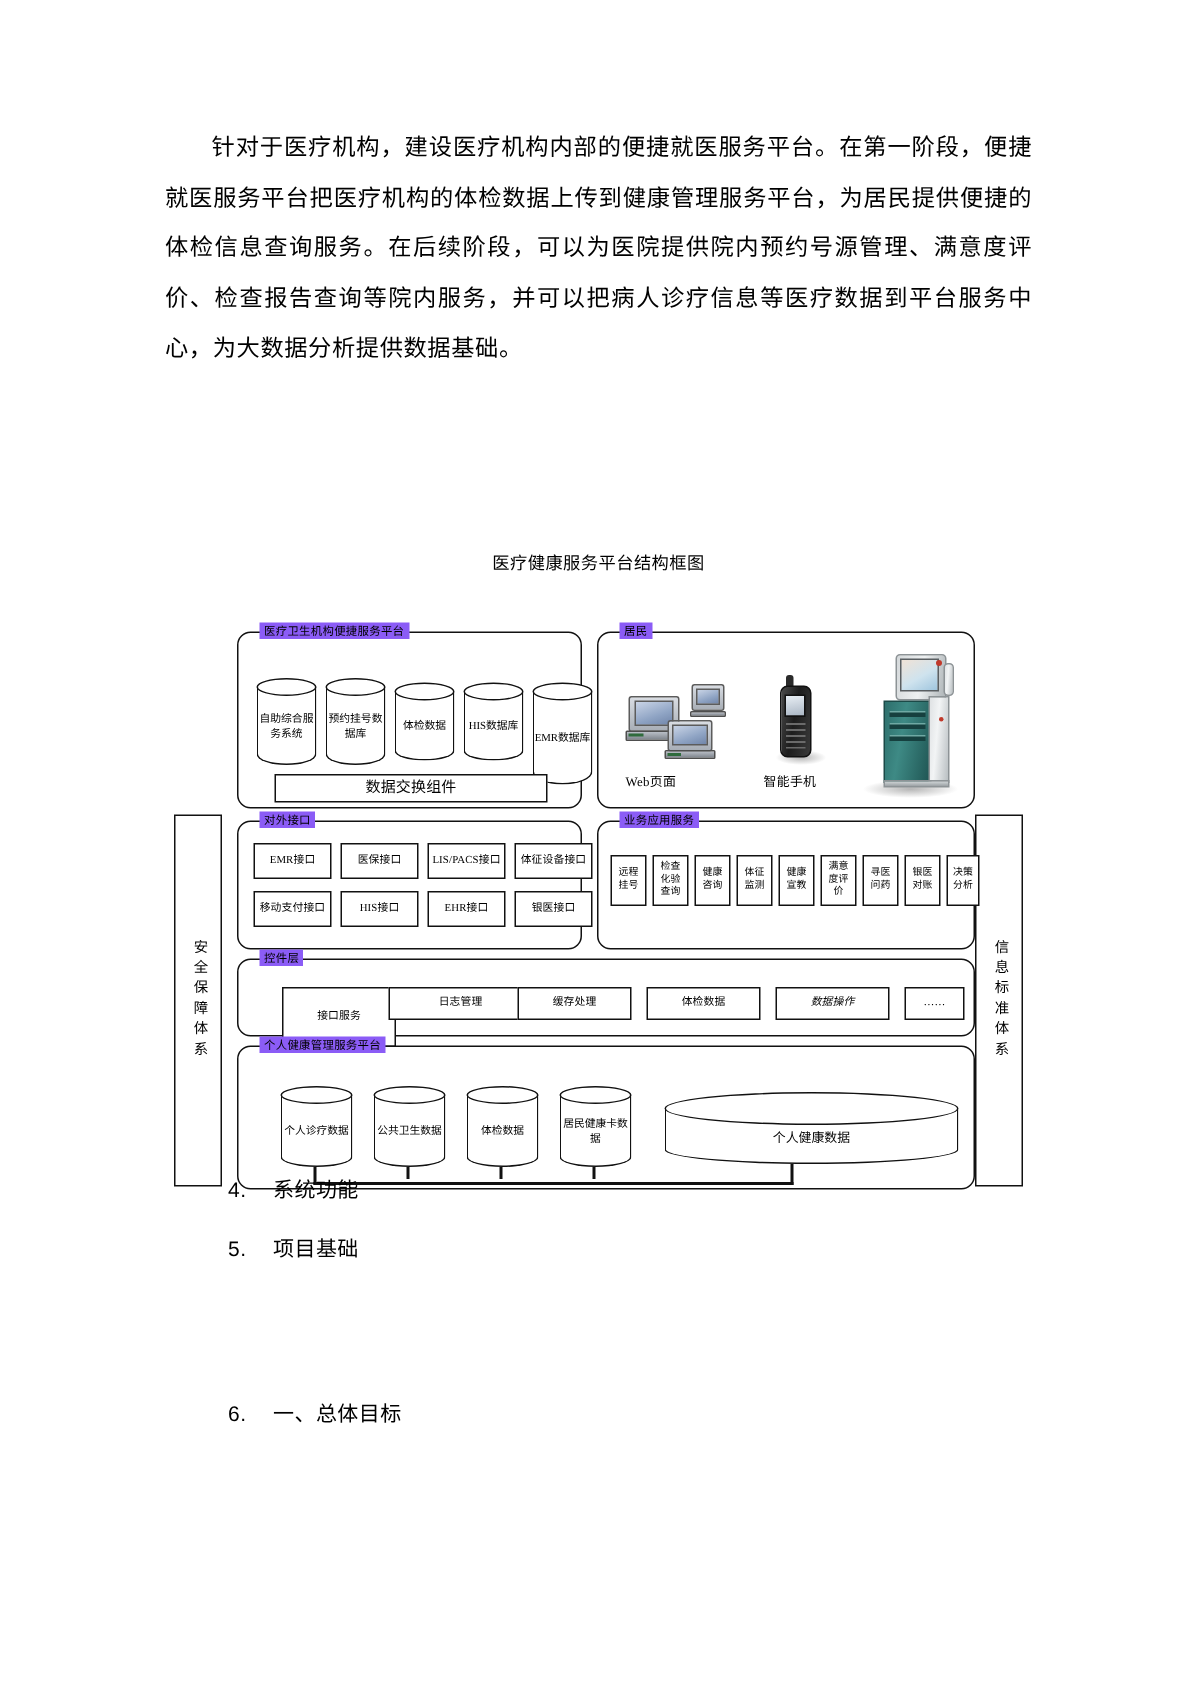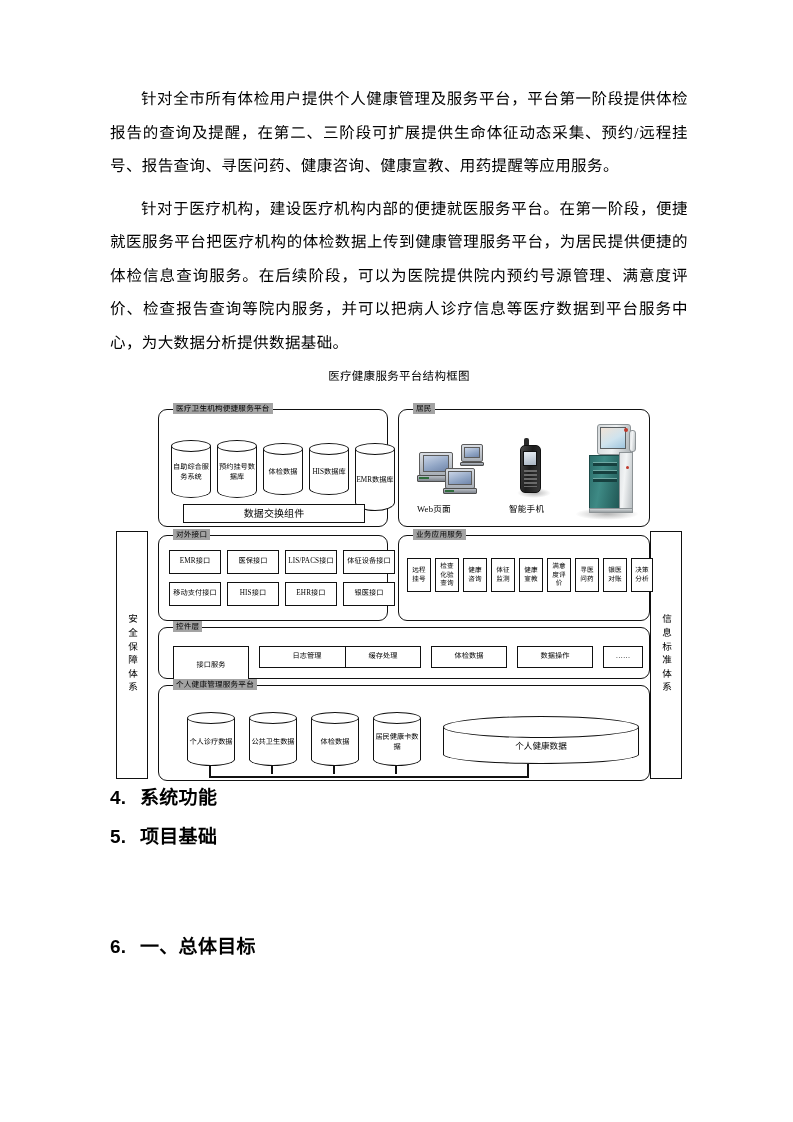--- a/index.html
+++ b/index.html
@@ -42,42 +42,42 @@
   .figure {
     position: absolute;
     left: 110px;
     top: 368px;
     width: 578px;
   }
   .fig-title {
     text-align: center;
     font-size: 11.5px;
     line-height: 16px;
-    margin-bottom: 7px;
+    margin-bottom: 19px;
     letter-spacing: 0.3px;
   }
   .fig-canvas {
     position: relative;
     width: 578px;
     height: 398px;
   }
 
   
   .group {
     position: absolute;
     border: 1.2px solid #111;
     border-radius: 9px;
     background: #fff;
     box-sizing: border-box;
   }
   .group > .cap {
     position: absolute;
     top: -7px;
     left: 14px;
-    background: #a3a3a3;
+    background: #8b5cf6;
     padding: 0 3px;
     font-size: 7.6px;
     line-height: 11px;
     white-space: nowrap;
     letter-spacing: .2px;
   }
 
   
   .node {
     position: absolute;
@@ -256,34 +256,34 @@
     background: linear-gradient(180deg,#cfd4d6,#9ca2a5);
     border: 1px solid #8d9396;
     box-sizing: border-box;
   }
 
   
   .headings { position: absolute; left: 110px; width: 578px; }
   .heading {
     position: absolute;
     font-family: "Liberation Sans", "DejaVu Sans", sans-serif;
-    font-weight: bold;
-    font-size: 19px;
+    font-weight: normal;
+    font-size: 14px;
     letter-spacing: .3px;
     white-space: nowrap;
+    margin-left: 42px;
   }
   .heading .num { display: inline-block; width: 30px; }
 </style>
 </head>
 <body>
 
 <div class="page">
 
   <div class="doc-body">
-    <p class="para">针对全市所有体检用户提供个人健康管理及服务平台，平台第一阶段提供体检报告的查询及提醒，在第二、三阶段可扩展提供生命体征动态采集、预约/远程挂号、报告查询、寻医问药、健康咨询、健康宣教、用药提醒等应用服务。</p>
     <p class="para">针对于医疗机构，建设医疗机构内部的便捷就医服务平台。在第一阶段，便捷就医服务平台把医疗机构的体检数据上传到健康管理服务平台，为居民提供便捷的体检信息查询服务。在后续阶段，可以为医院提供院内预约号源管理、满意度评价、检查报告查询等院内服务，并可以把病人诊疗信息等医疗数据到平台服务中心，为大数据分析提供数据基础。</p>
   </div>
 
   <div class="figure">
     <div class="fig-title">医疗健康服务平台结构框图</div>
 
     <div class="fig-canvas">
 
       <div class="sidebar-bar" style="left:6px; top:140px; width:32px; height:248px;">
         <span class="vtext">安全保障体系</span>
@@ -401,25 +401,25 @@
         <div class="node small" style="left:120px; top:22px; width:24px; height:34px;">健康宣教</div>
         <div class="node small" style="left:148px; top:22px; width:24px; height:34px;">满意度评价</div>
         <div class="node small" style="left:176px; top:22px; width:24px; height:34px;">寻医问药</div>
         <div class="node small" style="left:204px; top:22px; width:24px; height:34px;">银医对账</div>
         <div class="node small" style="left:232px; top:22px; width:22px; height:34px;">决策分析</div>
       </div>
 
       <div class="group" style="left:48px; top:236px; width:492px; height:52px;">
         <span class="cap">控件层</span>
 
-        <div class="node" style="left:14px; top:18px; width:76px; height:40px;">接口服务</div>
+        <div class="node" style="left:29px; top:18px; width:76px; height:40px;">接口服务</div>
         <div class="node" style="left:100px; top:18px; width:96px; height:22px;">日志管理</div>
         <div class="node" style="left:186px; top:18px; width:76px; height:22px;">缓存处理</div>
         <div class="node" style="left:272px; top:18px; width:76px; height:22px;">体检数据</div>
-        <div class="node" style="left:358px; top:18px; width:76px; height:22px;">数据操作</div>
+        <div class="node" style="left:358px; top:18px; width:76px; height:22px;font-style:italic;">数据操作</div>
         <div class="node" style="left:444px; top:18px; width:40px; height:22px;">……</div>
       </div>
 
       <div class="group" style="left:48px; top:294px; width:492px; height:96px;">
         <span class="cap">个人健康管理服务平台</span>
 
         <div class="cyl" style="left:28px; top:26px; width:48px; height:54px;">
           <div class="body"></div>
           <div class="top"></div>
           <div class="lbl">个人诊疗数据</div>

